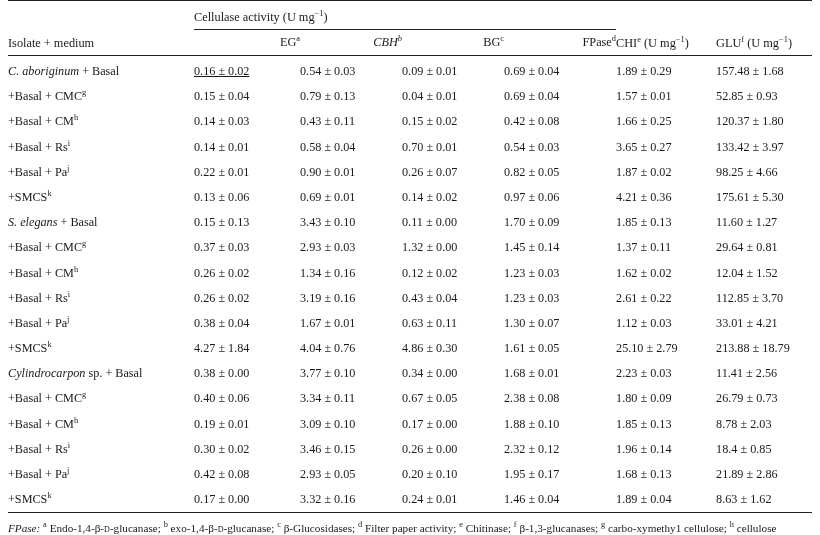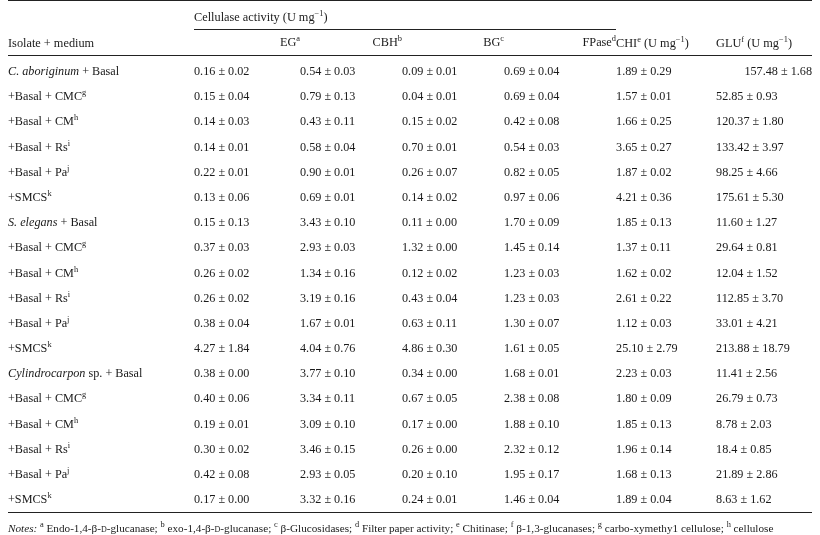--- a/index.html
+++ b/index.html
@@ -118,40 +118,40 @@
           <span>CHI</span><sup>e</sup><span> (U mg</span><sup>−1</sup><span>)</span>
         </td>
         <td class="hdr-cell grp-head" rowspan="2">
           <span>GLU</span><sup>f</sup><span> (U mg</span><sup>−1</sup><span>)</span>
         </td>
       </tr>
       <tr>
         <td class="hdr-cell sub-head" style="border-top:0.9px solid #222;">
           <span>EG</span><sup>a</sup>
         </td>
-        <td class="hdr-cell sub-head" style="border-top:0.9px solid #222;">
+        <td class="hdr-cell sub-head" style="border-top:0.9px solid #222;font-style:italic;">
           <span>CBH</span><sup>b</sup>
         </td>
         <td class="hdr-cell sub-head" style="border-top:0.9px solid #222;">
           <span>BG</span><sup>c</sup>
         </td>
         <td class="hdr-cell sub-head" style="border-top:0.9px solid #222;">
           <span>FPase</span><sup>d</sup>
         </td>
       </tr>
     </thead>
     <tbody id="tbody">
         <tr class="rule-mid">
           <td class="label" style="padding-top: 8px;"><span class="ital">C. aboriginum</span><span> + Basal</span></td>
-          <td class="data" style="padding-top: 8px;">0.16 ± 0.02</td>
+          <td class="data" style="padding-top: 8px; text-decoration: underline;">0.16 ± 0.02</td>
           <td class="data" style="padding-top: 8px;">0.54 ± 0.03</td>
           <td class="data" style="padding-top: 8px; margin-left: 20px;">0.09 ± 0.01</td>
           <td class="data" style="padding-top: 8px;">0.69 ± 0.04</td>
           <td class="data" style="padding-top: 8px;">1.89 ± 0.29</td>
-          <td class="data" style="padding-top: 8px; text-align: right;">157.48 ± 1.68</td>
+          <td class="data" style="padding-top: 8px;">157.48 ± 1.68</td>
         </tr>
         <tr>
           <td class="label indent"><span>+Basal + CMC</span><sup>g</sup></td>
           <td class="data">0.15 ± 0.04</td>
           <td class="data">0.79 ± 0.13</td>
           <td class="data">0.04 ± 0.01</td>
           <td class="data">0.69 ± 0.04</td>
           <td class="data">1.57 ± 0.01</td>
           <td class="data">52.85 ± 0.93</td>
         </tr>
@@ -297,18 +297,18 @@
           <td class="data">0.24 ± 0.01</td>
           <td class="data">1.46 ± 0.04</td>
           <td class="data">1.89 ± 0.04</td>
           <td class="data">8.63 ± 1.62</td>
         </tr>
       </tbody>
   </table>
   <div style="border-top:0.9px solid #222; width:804px;"></div>
 
   <div class="notes">
-    <span class="notes-label">Notes:</span>
+    <span class="notes-label">FPase:</span>
     <sup>a</sup><span> Endo-1,4-β-</span><span class="sc">d</span><span>-glucanase; </span><sup>b</sup><span> exo-1,4-β-</span><span class="sc">d</span><span>-glucanase; </span><sup>c</sup><span> β-Glucosidases; </span><sup>d</sup><span> Filter paper activity; </span><sup>e</sup><span> Chitinase; </span><sup>f</sup><span> β-1,3-glucanases; </span><sup>g</sup><span> carbo-</span><span>xymethy1 cellulose; </span><sup>h</sup><span> cellulose microcrystalline; </span>
     
   </div>
 
 </div>
 
 </body></html>

